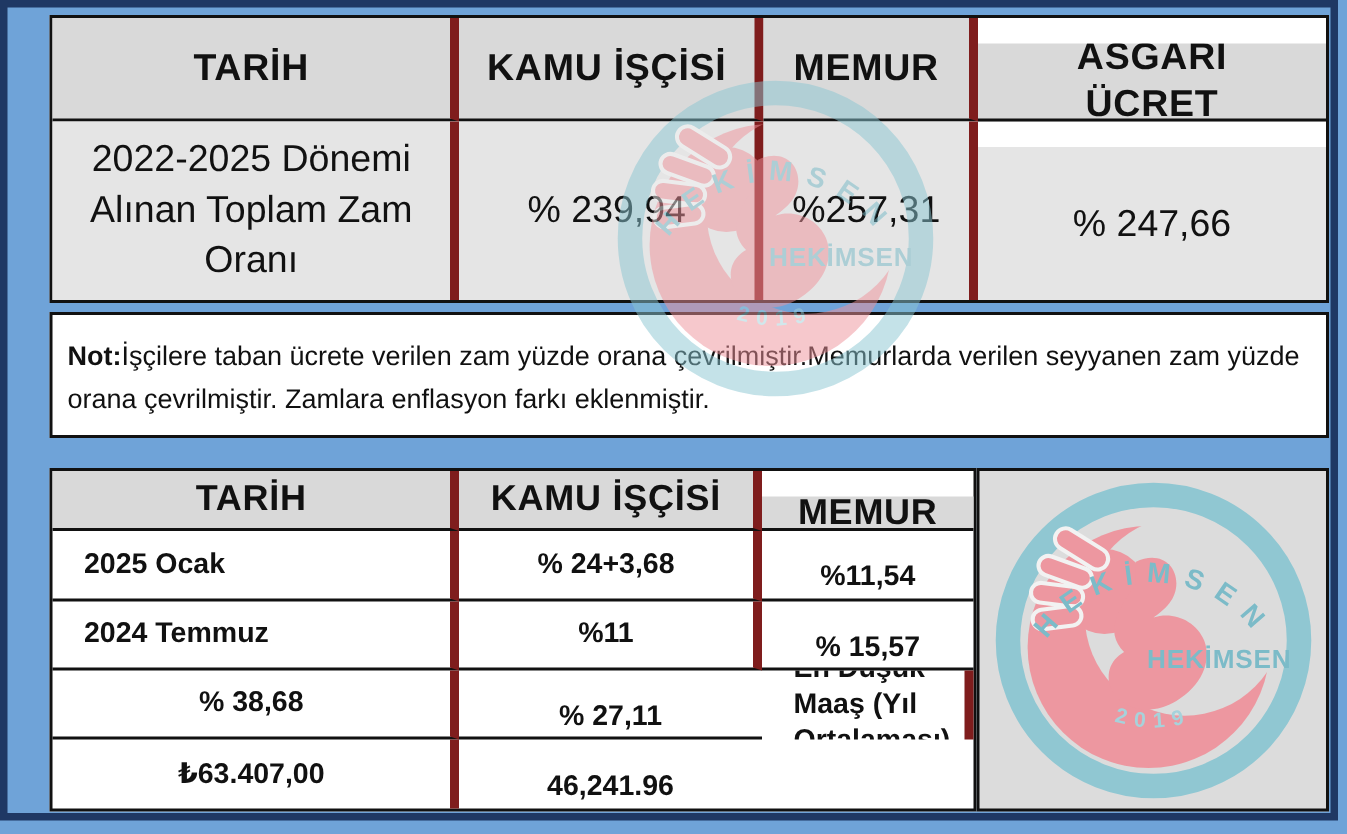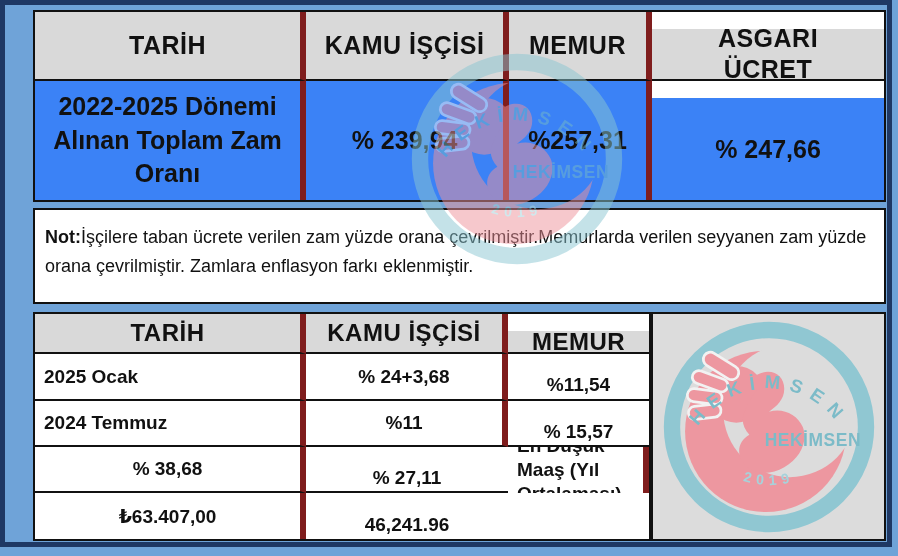--- a/index.html
+++ b/index.html
@@ -30,37 +30,37 @@
     text-align: center;
     overflow: hidden;
   }
   .c.nbr { border-right: none; margin-top: 17px; }
   .c.nbb { border-bottom: none; }
   .c.hd { background: #d9d9d9; font-weight: bold; font-size: 25px; letter-spacing: .5px; white-space: pre-line; line-height: 1.25; }
   
   .t1 { left: 33px; top: 10px; width: 853px; height: 192px;
         grid-template-columns: 271px 203px 143px 232px;
         grid-template-rows: 69px 119px; }
-  .t1 .body { background: #3b82f6; font-weight: bold; font-size: 25px; }
+  .t1 .body { background: #e5e5e5; font-weight: normal; font-size: 25px; }
   .t1 .rowlabel { padding: 0 14px; line-height: 1.35; }
   
   .note {
-    position: absolute; left: 33px; top: 208px; width: 853px; height: 96px;
+    position: absolute; left: 33px; top: 208px; width: 853px; height: 84px;
     background: #fff; border: 2px solid #111;
     padding: 13px 10px 0 10px;
     font-size: 18px; line-height: 1.6;
   }
   .note b { font-weight: bold; }
   
   .t2 { left: 33px; top: 312px; width: 618px; height: 229px;
         grid-template-columns: 271px 202px 141px;
         grid-template-rows: 40px 47px 46px 46px 46px; }
   .t2 .hd { font-size: 24px; }
   .t2 .lbl { justify-content: flex-start; text-align: left;
-             padding: 0 8px 0 9px; font-weight: bold; font-size: 19px; line-height: 1.25; }
+             padding: 0 8px 0 21px; font-weight: bold; font-size: 19px; line-height: 1.25; }
   .t2 .val { font-weight: bold; font-size: 19px; text-align: right; }
   
   .logo-panel {
     position: absolute; left: 651px; top: 312px; width: 235px; height: 229px;
     background: #dcdcdc; border: 2px solid #111;
   }
   .logo-panel svg { position: absolute; left: 7px; top: 4px; opacity: .92; }
   
   .watermark {
     position: absolute; left: 408px; top: 50px; width: 218px; height: 218px;

